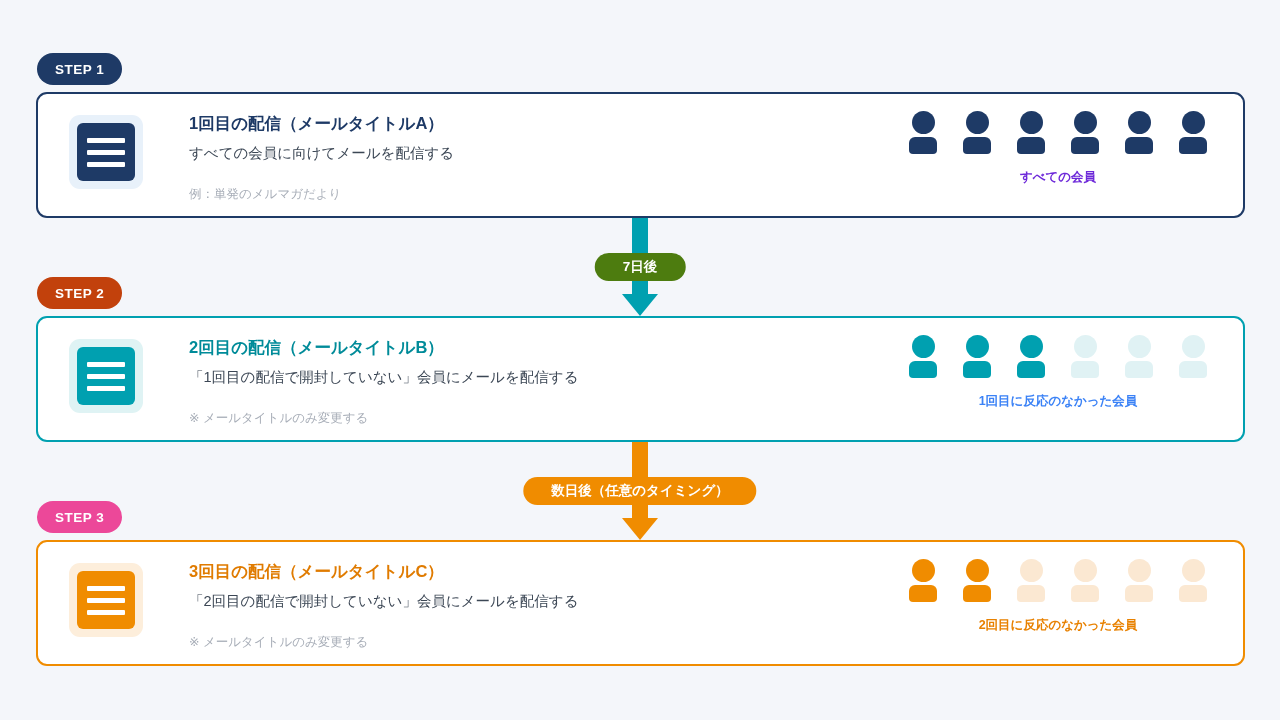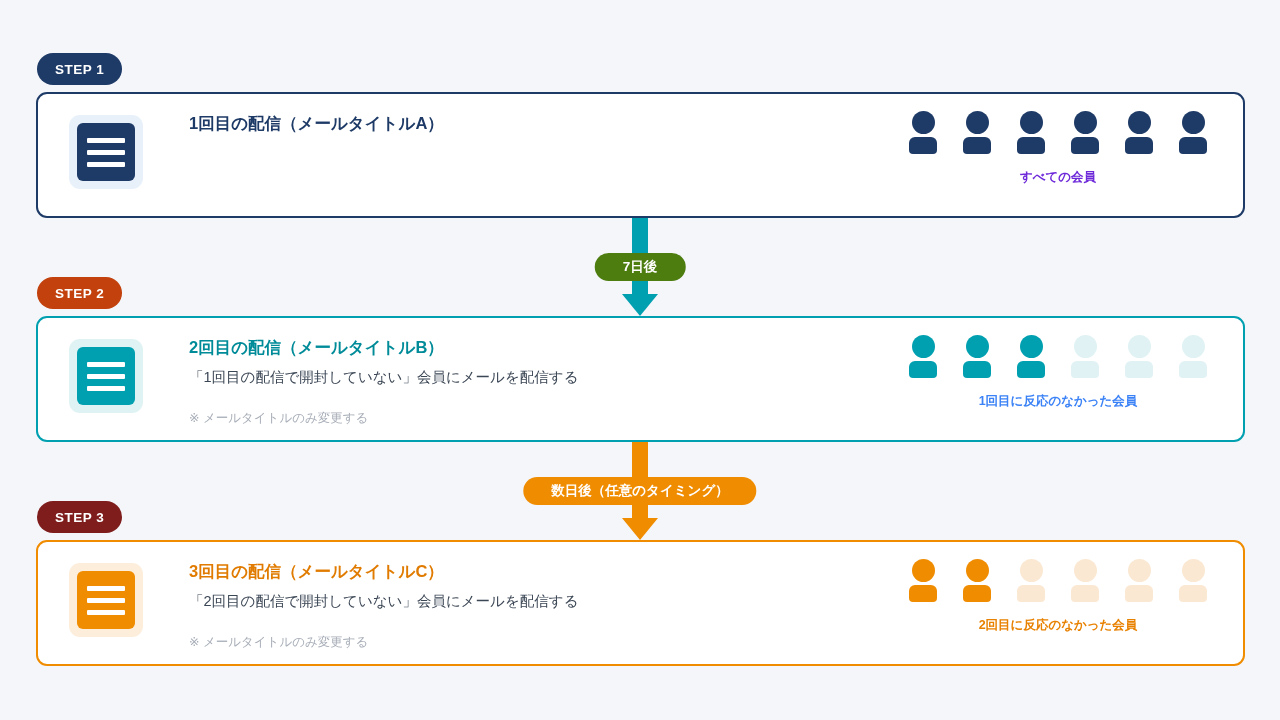--- a/index.html
+++ b/index.html
@@ -34,21 +34,21 @@
     justify-content: center;
     font-size: 13.5px;
     font-weight: bold;
     letter-spacing: 0.5px;
     color: #ffffff;
     z-index: 4;
     white-space: nowrap;
   }
   .badge-1 { top: 53px;  background: #1e3a66; }
   .badge-2 { top: 277px; background: #c2410c; }
-  .badge-3 { top: 501px; background: #7f1d1d; }
+  .badge-3 { top: 501px; background: #ec4899; }
 
   
   .card {
     position: absolute;
     left: 36px;
     width: 1209px;
     background: #ffffff;
     border-radius: 11px;
     border: 2px solid;
     z-index: 3;
@@ -235,20 +235,22 @@
     <div class="icon-wrap w1">
       <div class="doc-icon d1">
         <div class="doc-bar"></div>
         <div class="doc-bar"></div>
         <div class="doc-bar"></div>
       </div>
     </div>
 
     <div class="card-text">
       <div class="card-title t1">1回目の配信（メールタイトルA）</div>
+      <div class="card-desc">すべての会員に向けてメールを配信する</div>
+      <div class="card-note">例：単発のメルマガだより</div>
     </div>
 
     <div class="audience">
       <div class="people-row">
         <div class="person p-navy">
             <div class="head"></div>
             <div class="body"></div>
           </div>
         <div class="person p-navy">
             <div class="head"></div>

